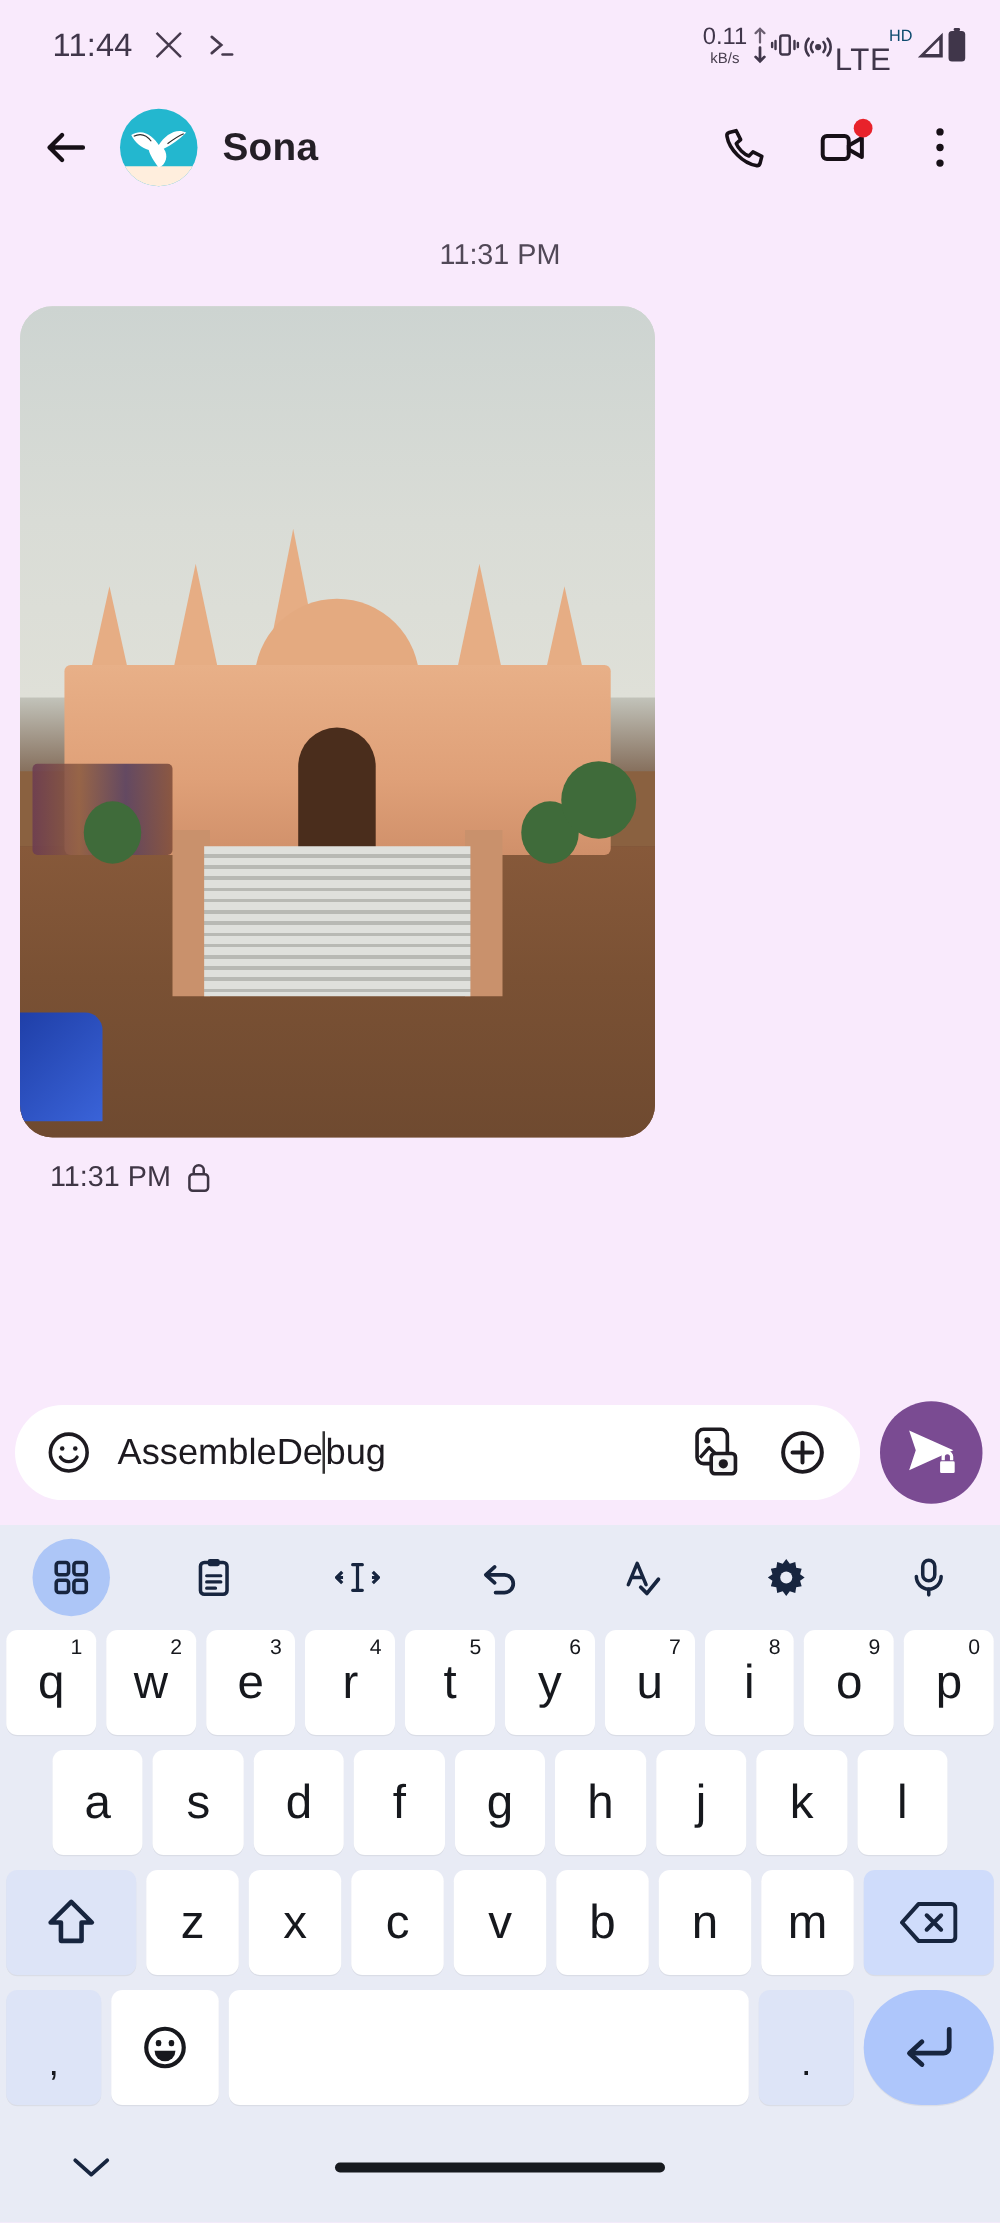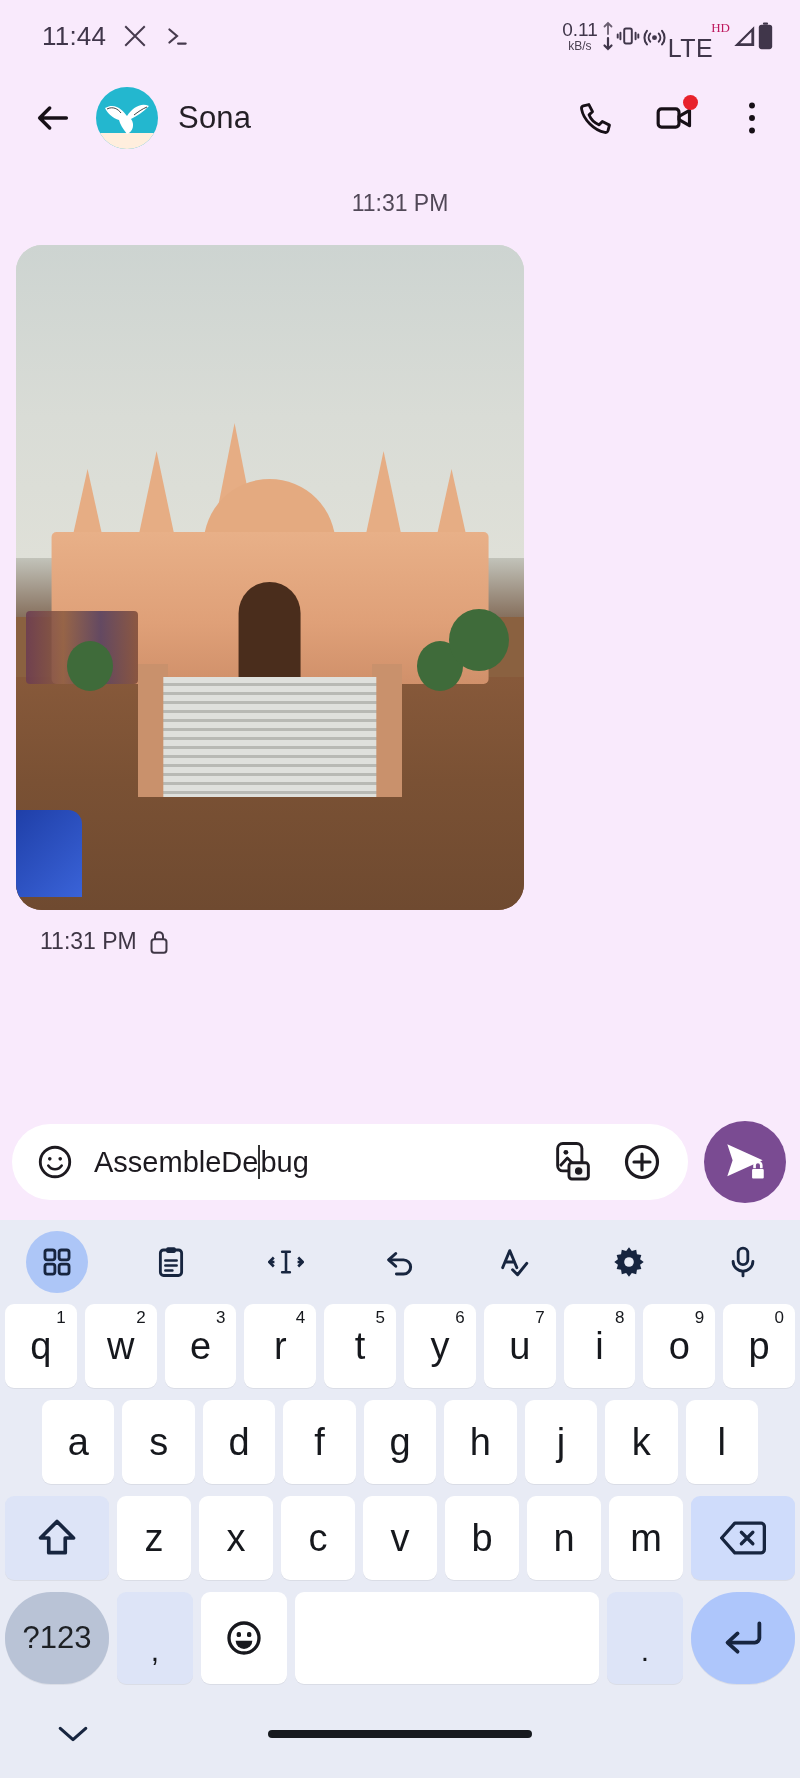--- a/index.html
+++ b/index.html
@@ -18,30 +18,30 @@
   }
   .sb-left { display:flex; align-items:center; gap:16px; }
   .sb-clock { font-size:26px; letter-spacing:.2px; color:#40364a; font-weight:400;}
   .sb-right { margin-left:auto; display:flex; align-items:center; }
   .netspeed { display:flex; align-items:center; gap:3px;}
   .netspeed .ns-num { display:flex; flex-direction:column; align-items:center; line-height:1;}
   .ns-num .v { font-size:19px; color:#40364a; }
   .ns-num .u { font-size:12px; color:#4a4050; margin-top:1px;}
   .ns-arrows { display:flex; flex-direction:column; font-size:13px; line-height:.85; color:#4a4050; }
   .lte { font-size:25px; color:#40364a; letter-spacing:.5px;margin-top:24px;}
-  .hd { font-size:13px; color:#be185d; position:relative; top:-8px; margin-left:-2px;font-family:Liberation Serif, serif;}
+  .hd { font-size:13px; color:#0c4a6e; position:relative; top:-8px; margin-left:-2px;}
   svg { display:block; }
 
   
   .appbar { height:92px; flex:0 0 92px; display:flex; align-items:center; padding:0 26px 0 30px; gap:20px;}
   .back-btn { width:46px; height:46px; display:flex; align-items:center; justify-content:center; }
   .avatar { width:62px; height:62px; border-radius:50%; background:#23b7cf; position:relative; overflow:hidden; flex:0 0 62px;}
   .avatar .sea { position:absolute; left:0; bottom:0; width:100%; height:26%; background:#ffeedd; }
   .avatar .bird { position:absolute; inset:0; display:flex; align-items:center; justify-content:center;}
-  .contact-name { font-size:31px; color:#241f26; font-weight:400; letter-spacing:.2px;}
+  .contact-name { font-size:31px; color:#241f26; font-weight:700; letter-spacing:.2px;}
   .appbar-actions { margin-left:auto; display:flex; align-items:center; gap:34px;}
   .ab-icon { position:relative; width:44px; height:44px; display:flex; align-items:center; justify-content:center;}
   .dot-badge { position:absolute; top:-1px; right:-2px; width:15px; height:15px; border-radius:50%; background:#e8222b;}
 
   
   .chat { flex:1 1 auto; position:relative; padding:0 16px; overflow:hidden;}
   .daystamp { text-align:center; font-size:23px; color:#514857; margin-top:26px; margin-bottom:28px;}
   .bubble { width:508px; }
   .photo {
     width:508px; height:665px; border-radius:26px; overflow:hidden; position:relative;
@@ -440,21 +440,20 @@
           <span>
             <svg width="46" height="40" viewBox="0 0 28 22">
                 <path d="M9 2 H25 A2 2 0 0 1 27 4 V18 A2 2 0 0 1 25 20 H9 L1 11 Z" stroke="#17253f" stroke-width="2" fill="none" stroke-linejoin="round"></path>
                 <path d="M13 7.5 L20 14.5 M20 7.5 L13 14.5" stroke="#17253f" stroke-width="2" stroke-linecap="round"></path>
               </svg>
           </span>
         </div>
       </div>
 
       <div class="kb-row r4">
-        <div class="key sym">?123</div>
         <div class="key comma">,</div>
         <div class="key emoji">
           <span>
             <svg width="40" height="40" viewBox="0 0 24 24">
                 <circle cx="12" cy="12" r="9" stroke="#17181d" stroke-width="2" fill="none"></circle>
                 <rect x="7.6" y="8.4" width="2.6" height="3" rx="1.1" fill="#17181d"></rect>
                 <rect x="13.8" y="8.4" width="2.6" height="3" rx="1.1" fill="#17181d"></rect>
                 <path d="M7 13.6 H17 A5 5 0 0 1 7 13.6 Z" fill="#17181d"></path>
               </svg>
           </span>

